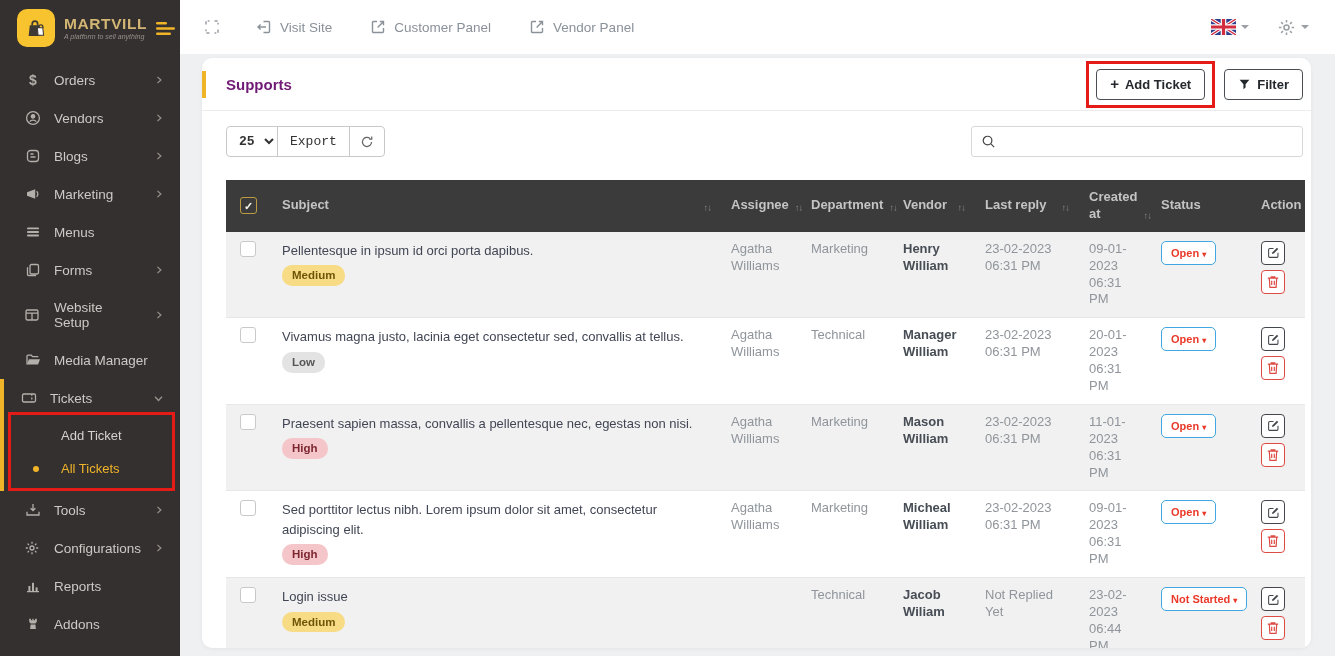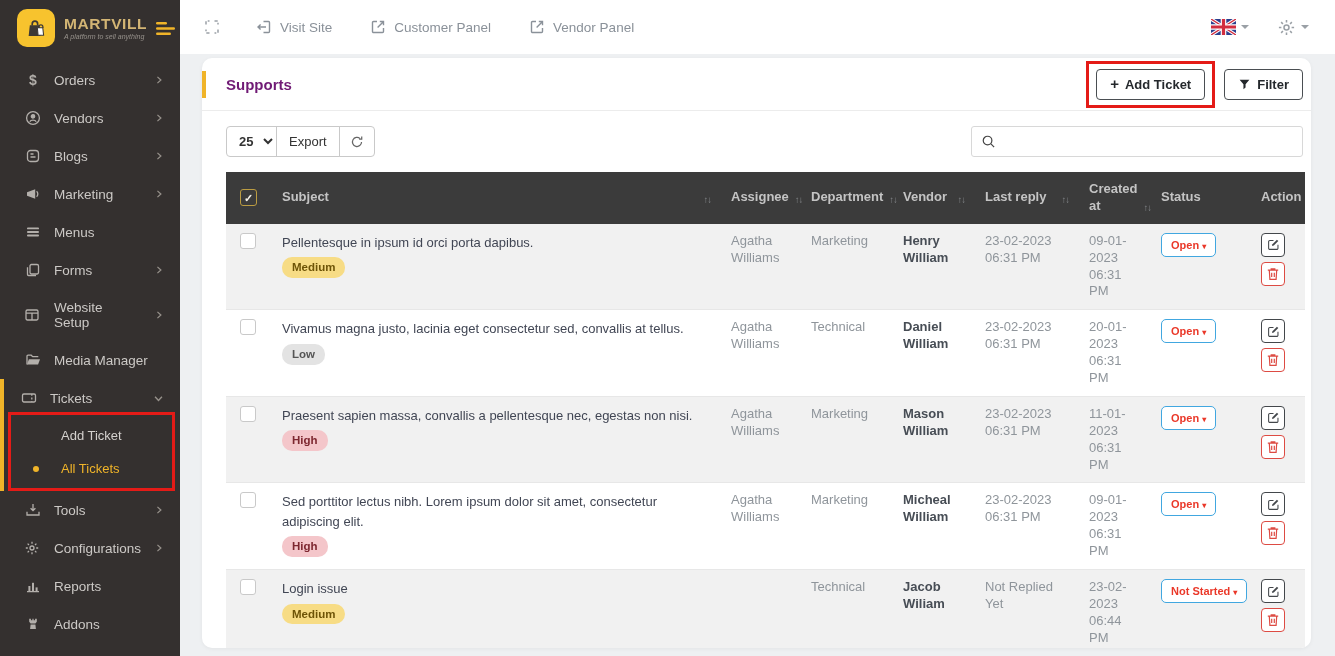--- a/index.html
+++ b/index.html
@@ -44,21 +44,21 @@
 
   .card-header { position:relative; display:flex; align-items:center; min-height:53px; padding:8px 8px 8px 24px; border-bottom:1px solid #ececec; }
   .accent-bar { position:absolute; left:0; top:13px; width:4px; height:27px; background:#f0b429; }
   .page-title { font-size:15px; font-weight:700; color:#701a75; }
   .header-actions { margin-left:auto; display:flex; align-items:center; gap:9px; }
   .annotation-box { border:3px solid #e41b17; padding:5px 7px; }
   .btn { border:1px solid #4a4e52; background:#fff; border-radius:4px; padding:7px 13px; font-size:13px; font-weight:700; color:#24282c; display:flex; align-items:center; gap:6px; cursor:pointer; font-family:inherit; }
   .btn .plus { font-size:15px; font-weight:700; line-height:10px; }
   .btn .icon { display:flex; color:#24282c; }
 
-  .controls { display:flex; align-items:center; padding:15px 8px 14px 24px; }
+  .controls { display:flex; align-items:center; padding:15px 8px 22px 24px;font-family:Liberation Mono, monospace; }
   .group { display:flex; }
   .group > * { height:31px; border:1px solid #c9c9c9; background:#fff; color:#333; font-size:13px; font-family:inherit; }
   .page-size { border-radius:4px 0 0 4px; padding:0 6px 0 8px; font-weight:600; }
   .export-btn { margin-left:-1px; padding:0 12px; cursor:pointer; }
   .refresh-btn { margin-left:-1px; border-radius:0 4px 4px 0; padding:0 10px; cursor:pointer; color:#555; display:flex; align-items:center; }
   .search-box { margin-left:auto; width:332px; height:31px; border:1px solid #d8d8d8; border-radius:3px; display:flex; align-items:center; gap:6px; padding:0 9px; color:#555; }
   .search-box input { border:none; outline:none; flex:1; font-size:13px; font-family:inherit; background:transparent; }
 
   .table-wrap { padding:1px 6px 0 24px; }
   table { width:100%; border-collapse:collapse; font-size:13px; table-layout:fixed; }
@@ -511,21 +511,21 @@
                         </svg>
                       </button>
                     </div>
                   </td>
                 </tr>
                 <tr>
                   <td><span class="row-check"></span></td>
                   <td><div class="subj">Vivamus magna justo, lacinia eget consectetur sed, convallis at tellus.</div><span class="badge badge-low">Low</span></td>
                   <td>Agatha Williams</td>
                   <td>Technical</td>
-                  <td class="vendor">Daniel William</td>
+                  <td class="vendor">Manager William</td>
                   <td>23-02-2023 06:31 PM</td>
                   <td>20-01-2023 06:31 PM</td>
                   <td><button class="status-btn">Open<span class="st-caret">▾</span></button></td>
                   <td>
                     <div class="actions">
                       <button class="icon-btn edit-btn">
                         <svg width="13" height="13" viewBox="0 0 16 16">
                           <path d="M13.5 8.2v4.3a1.5 1.5 0 01-1.5 1.5H3.5A1.5 1.5 0 012 12.5V4.5A1.5 1.5 0 013.5 3H8" fill="none" stroke="currentColor" stroke-width="1.3"></path>
                           <path d="M12.2 2.1l1.7 1.7-5.5 5.5-2.2.5.5-2.2z" fill="currentColor"></path>
                         </svg>

